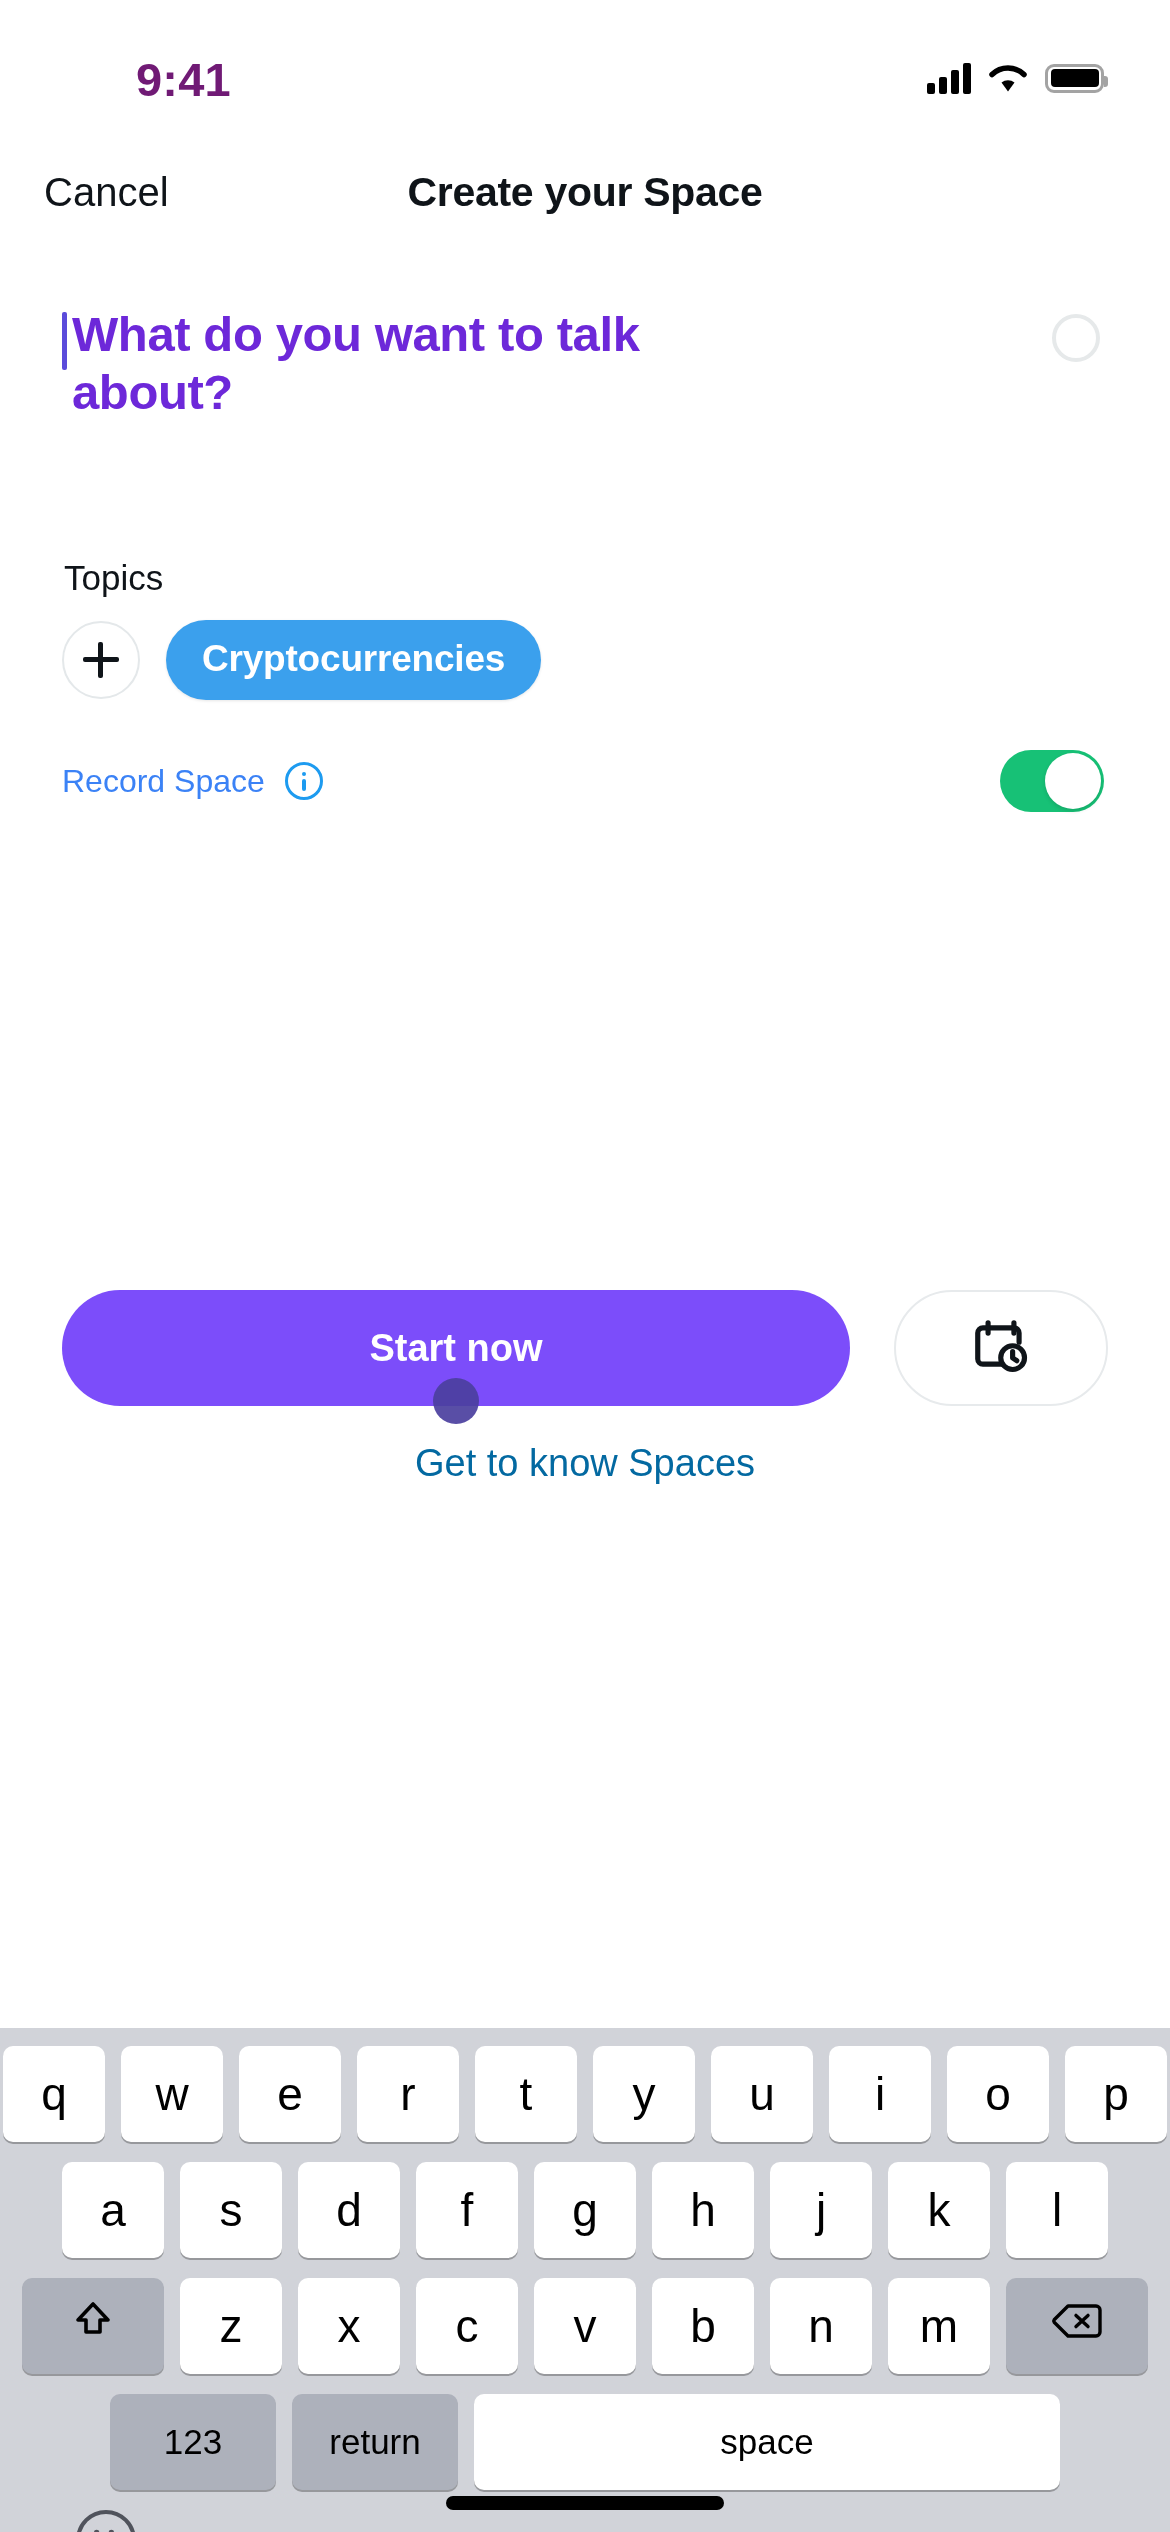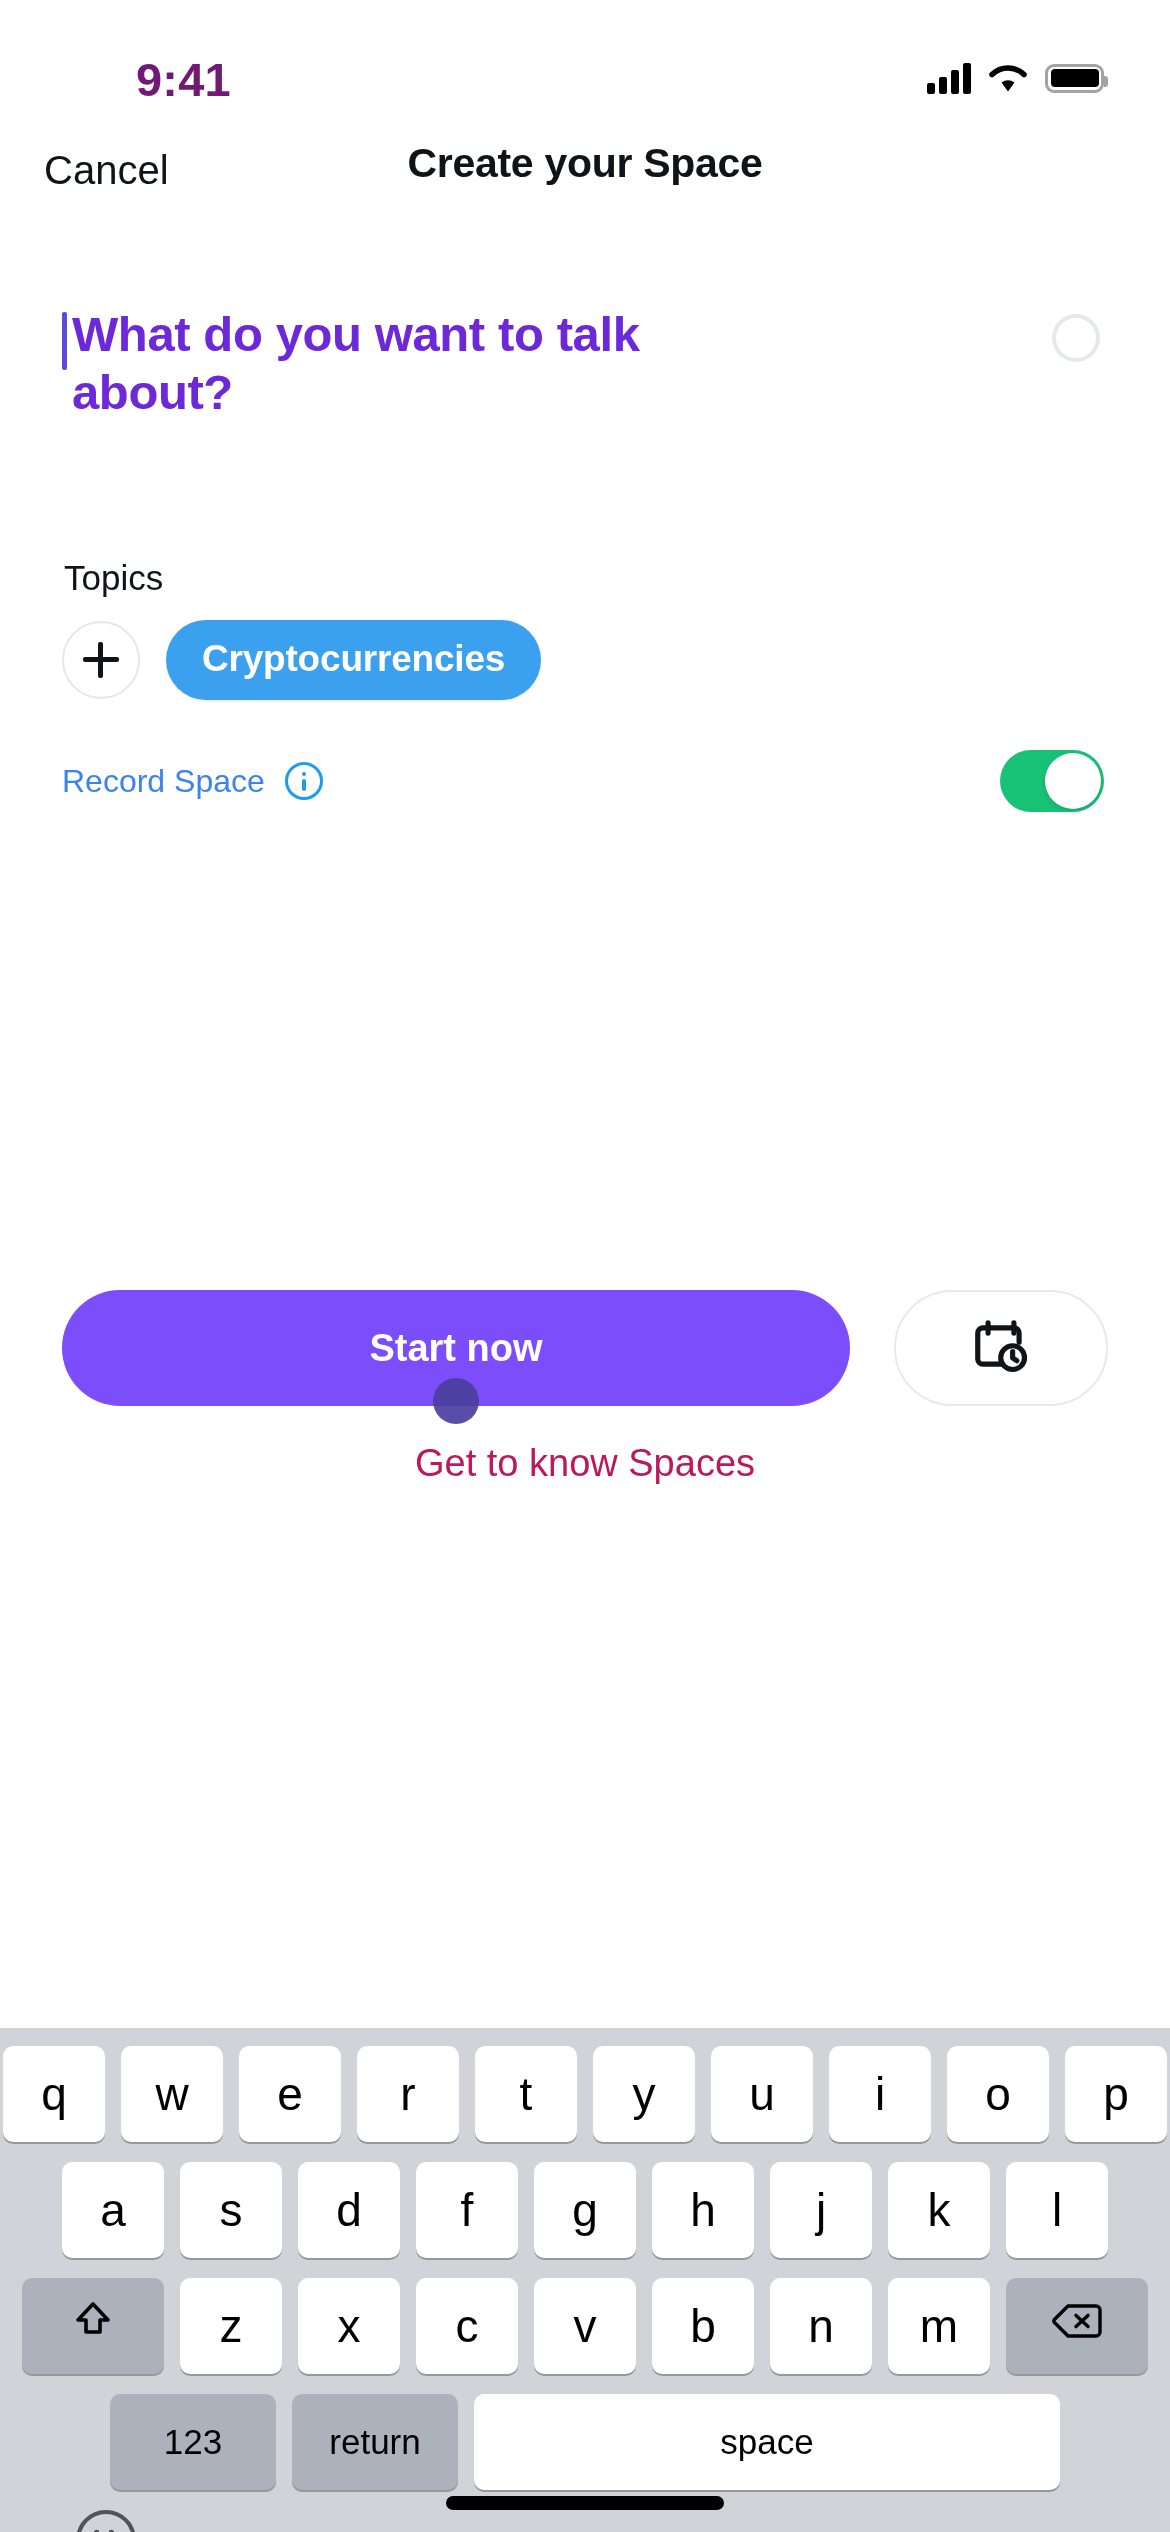--- a/index.html
+++ b/index.html
@@ -47,21 +47,21 @@
     content:""; position:absolute; right:-7px; top:9px;
     width:4px; height:11px; background:rgba(0,0,0,0.36);
     border-radius:0 3px 3px 0;
   }
   .batt .fill { width:100%; height:100%; background:#000; border-radius:4px; }
 
   
   .navbar {
     height:104px;
     display:flex;
-    align-items:flex-start;
+    align-items:center;
     padding:0 30px;
     position:relative;
   }
   .nav-cancel {
     font-size:40px;
     color:#0f1419;
     padding:8px 14px;
     cursor:pointer;
   }
   .nav-title {
@@ -243,21 +243,21 @@
     align-items:center;
     justify-content:center;
     background:#fff;
     cursor:pointer;
     flex:none;
   }
   .get-to-know {
     text-align:center;
     margin-top:36px;
     font-size:38px;
-    color:#be185d;
+    color:#0369a1;
     cursor:pointer;
   }
 
   
   .keyboard {
     position:absolute;
     left:0; bottom:0;
     width:1170px;
     height:504px;
     background:#d1d3d9;

